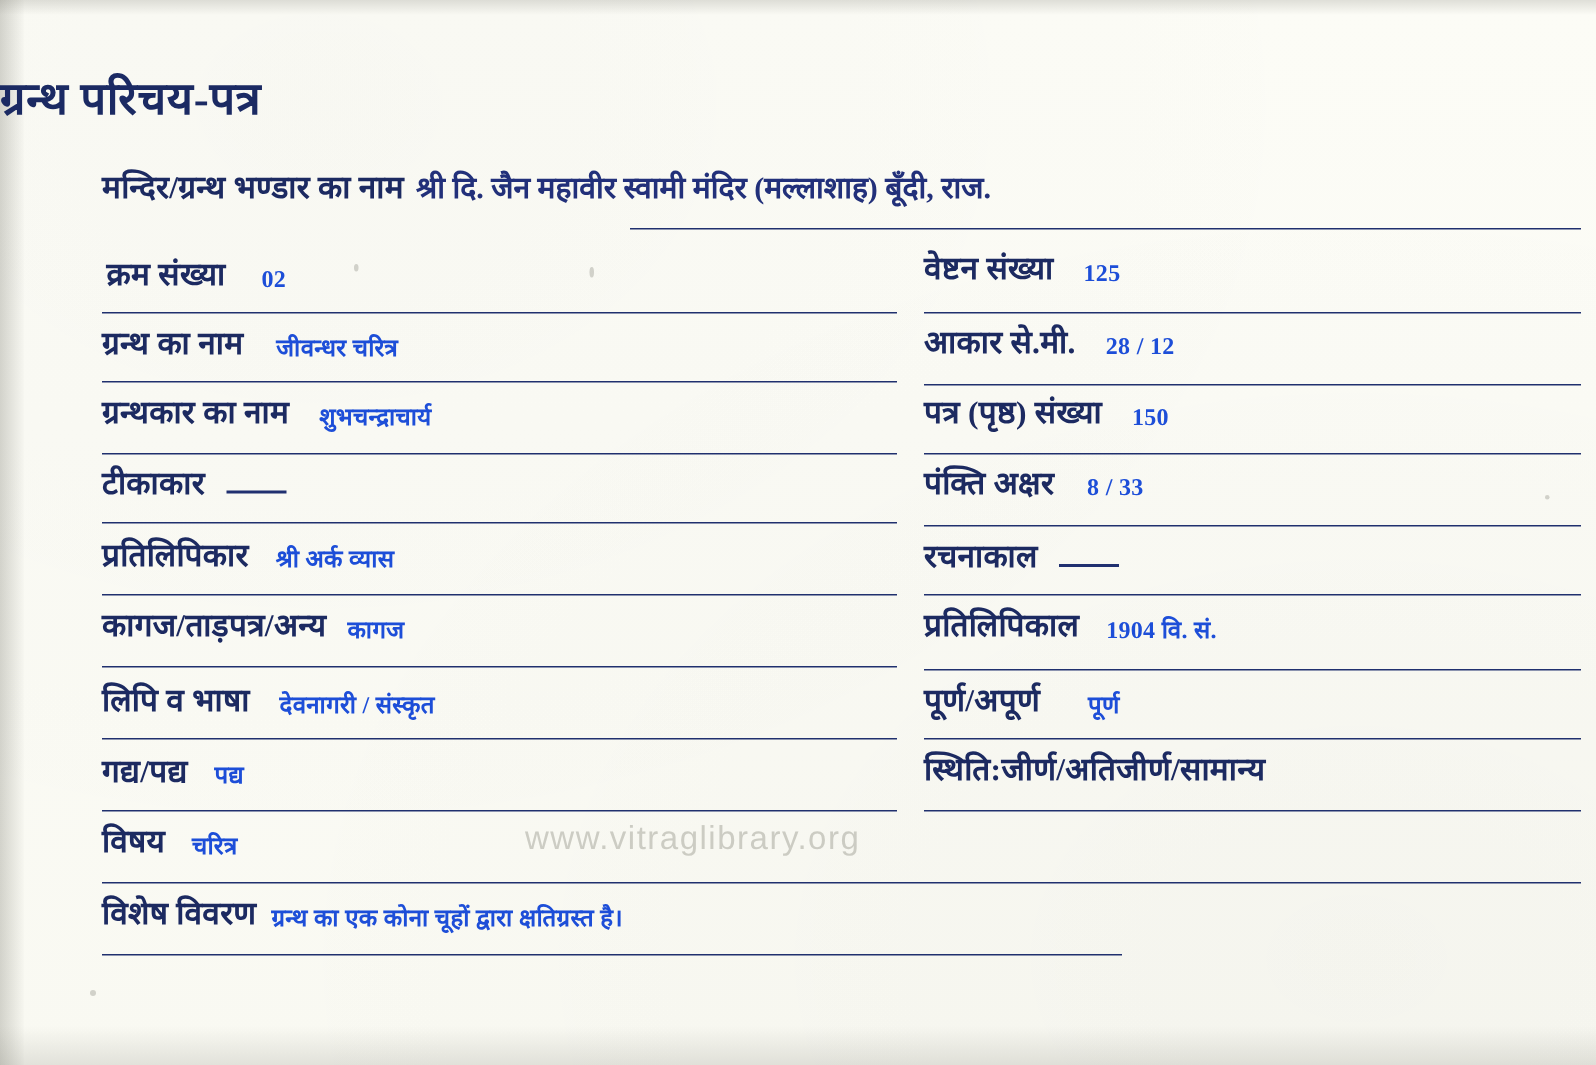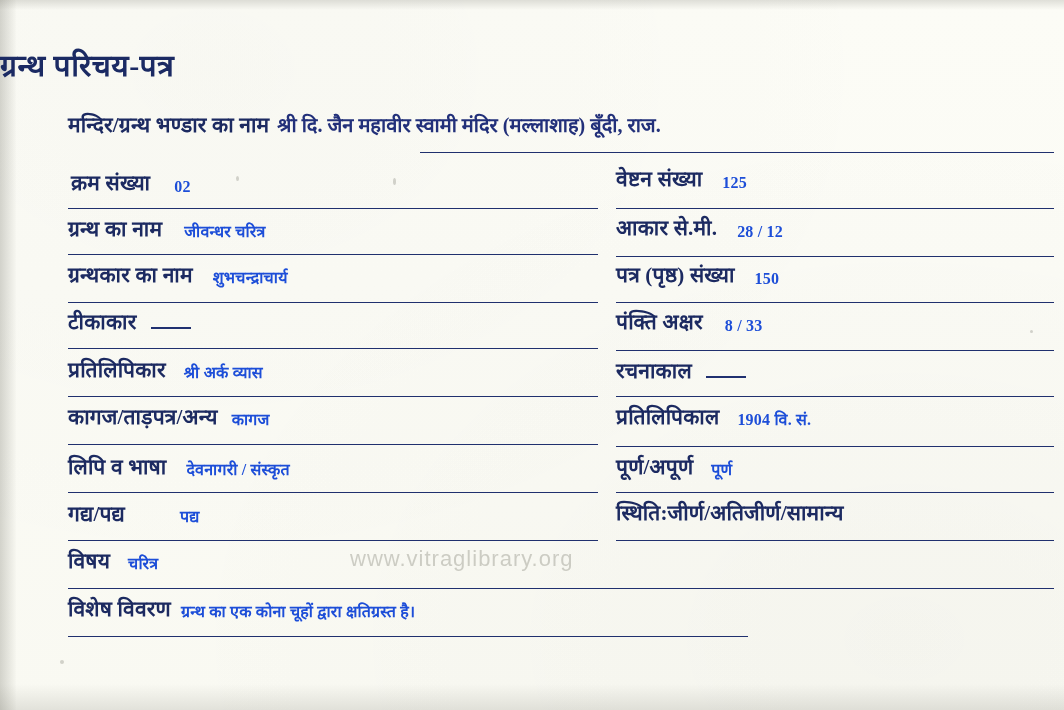--- a/index.html
+++ b/index.html
@@ -175,21 +175,21 @@
   <div class="rule" style="left:68px; top:444px; width:530px;"></div>
 
   <div class="row" style="left:68px; top:452px;">
     <span class="label">लिपि व भाषा</span>
     <span class="value" style="padding-left:20px;">देवनागरी / संस्कृत</span>
   </div>
   <div class="rule" style="left:68px; top:492px; width:530px;"></div>
 
   <div class="row" style="left:68px; top:499px;">
     <span class="label">गद्य/पद्य</span>
-    <span class="value" style="padding-left:18px;margin-left:37px;">पद्य</span>
+    <span class="value" style="padding-left:18px;">पद्य</span>
   </div>
   <div class="rule" style="left:68px; top:540px; width:530px;"></div>
 
   <div class="row" style="left:68px; top:546px;">
     <span class="label">विषय</span>
     <span class="value" style="padding-left:18px;">चरित्र</span>
   </div>
   <div class="rule" style="left:68px; top:588px; width:986px;"></div>
 
   <div class="row" style="left:616px; top:164px;">
@@ -223,21 +223,21 @@
   <div class="rule" style="left:616px; top:396px; width:438px;"></div>
 
   <div class="row" style="left:616px; top:402px;">
     <span class="label">प्रतिलिपिकाल</span>
     <span class="value" style="padding-left:18px;">1904 वि. सं.</span>
   </div>
   <div class="rule" style="left:616px; top:446px; width:438px;"></div>
 
   <div class="row" style="left:616px; top:452px;">
     <span class="label">पूर्ण/अपूर्ण</span>
-    <span class="value" style="padding-left:18px;">पूर्ण</span>
+    <span class="value" style="padding-left:32px;">पूर्ण</span>
   </div>
   <div class="rule" style="left:616px; top:492px; width:438px;"></div>
 
   <div class="row" style="left:616px; top:498px;">
     <span class="label">स्थिति:जीर्ण/अतिजीर्ण/सामान्य</span>
   </div>
   <div class="rule" style="left:616px; top:540px; width:438px;"></div>
 
   <div class="row" style="left:68px; top:594px;">
     <span class="label">विशेष विवरण</span>

